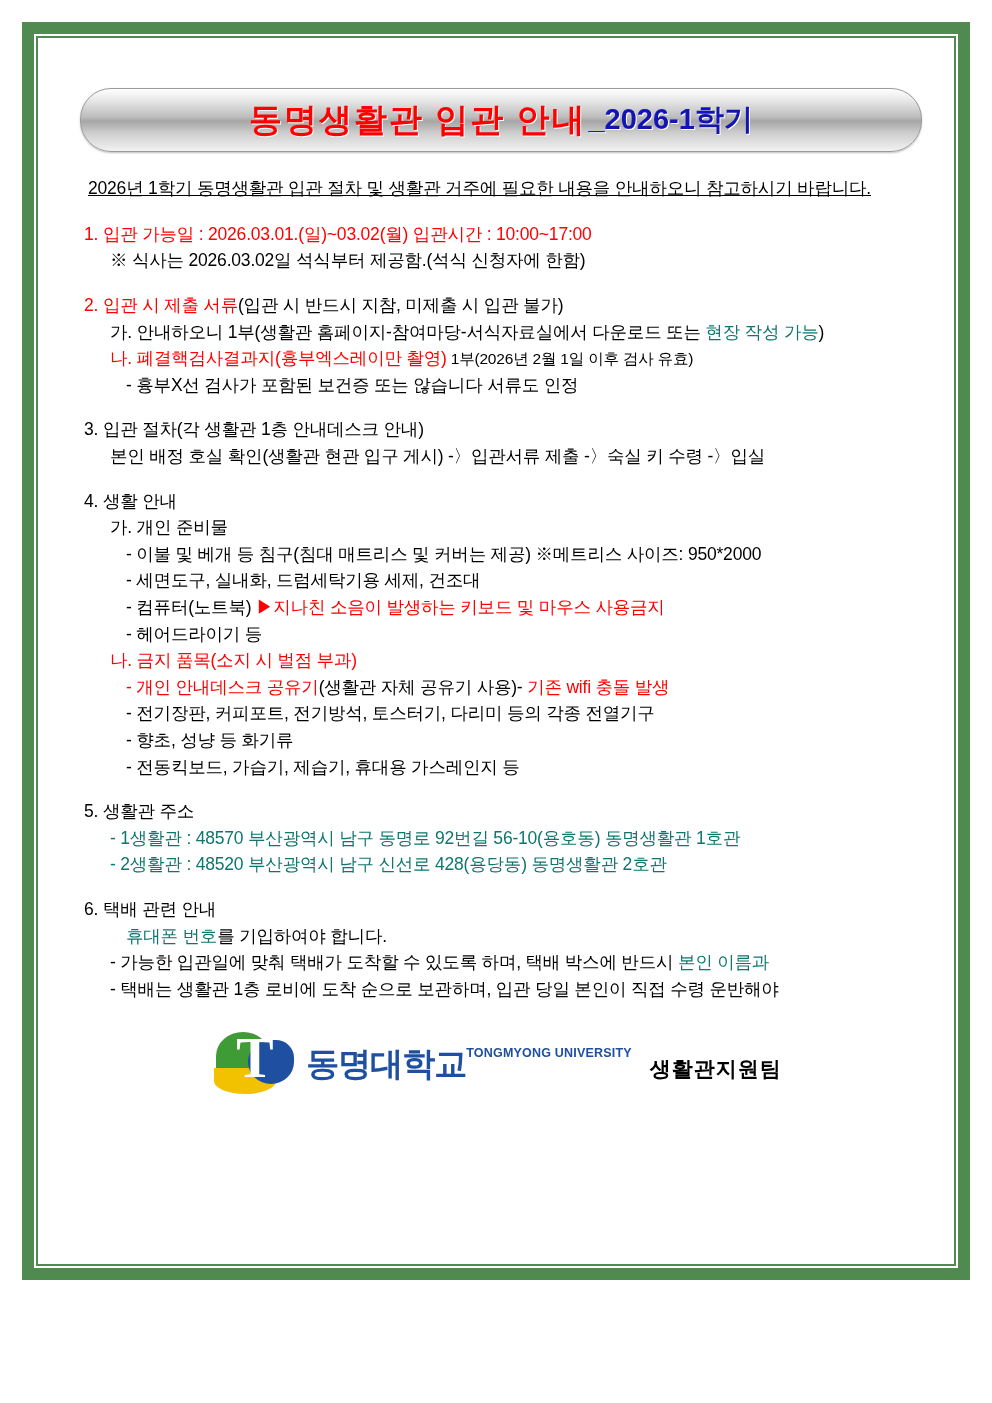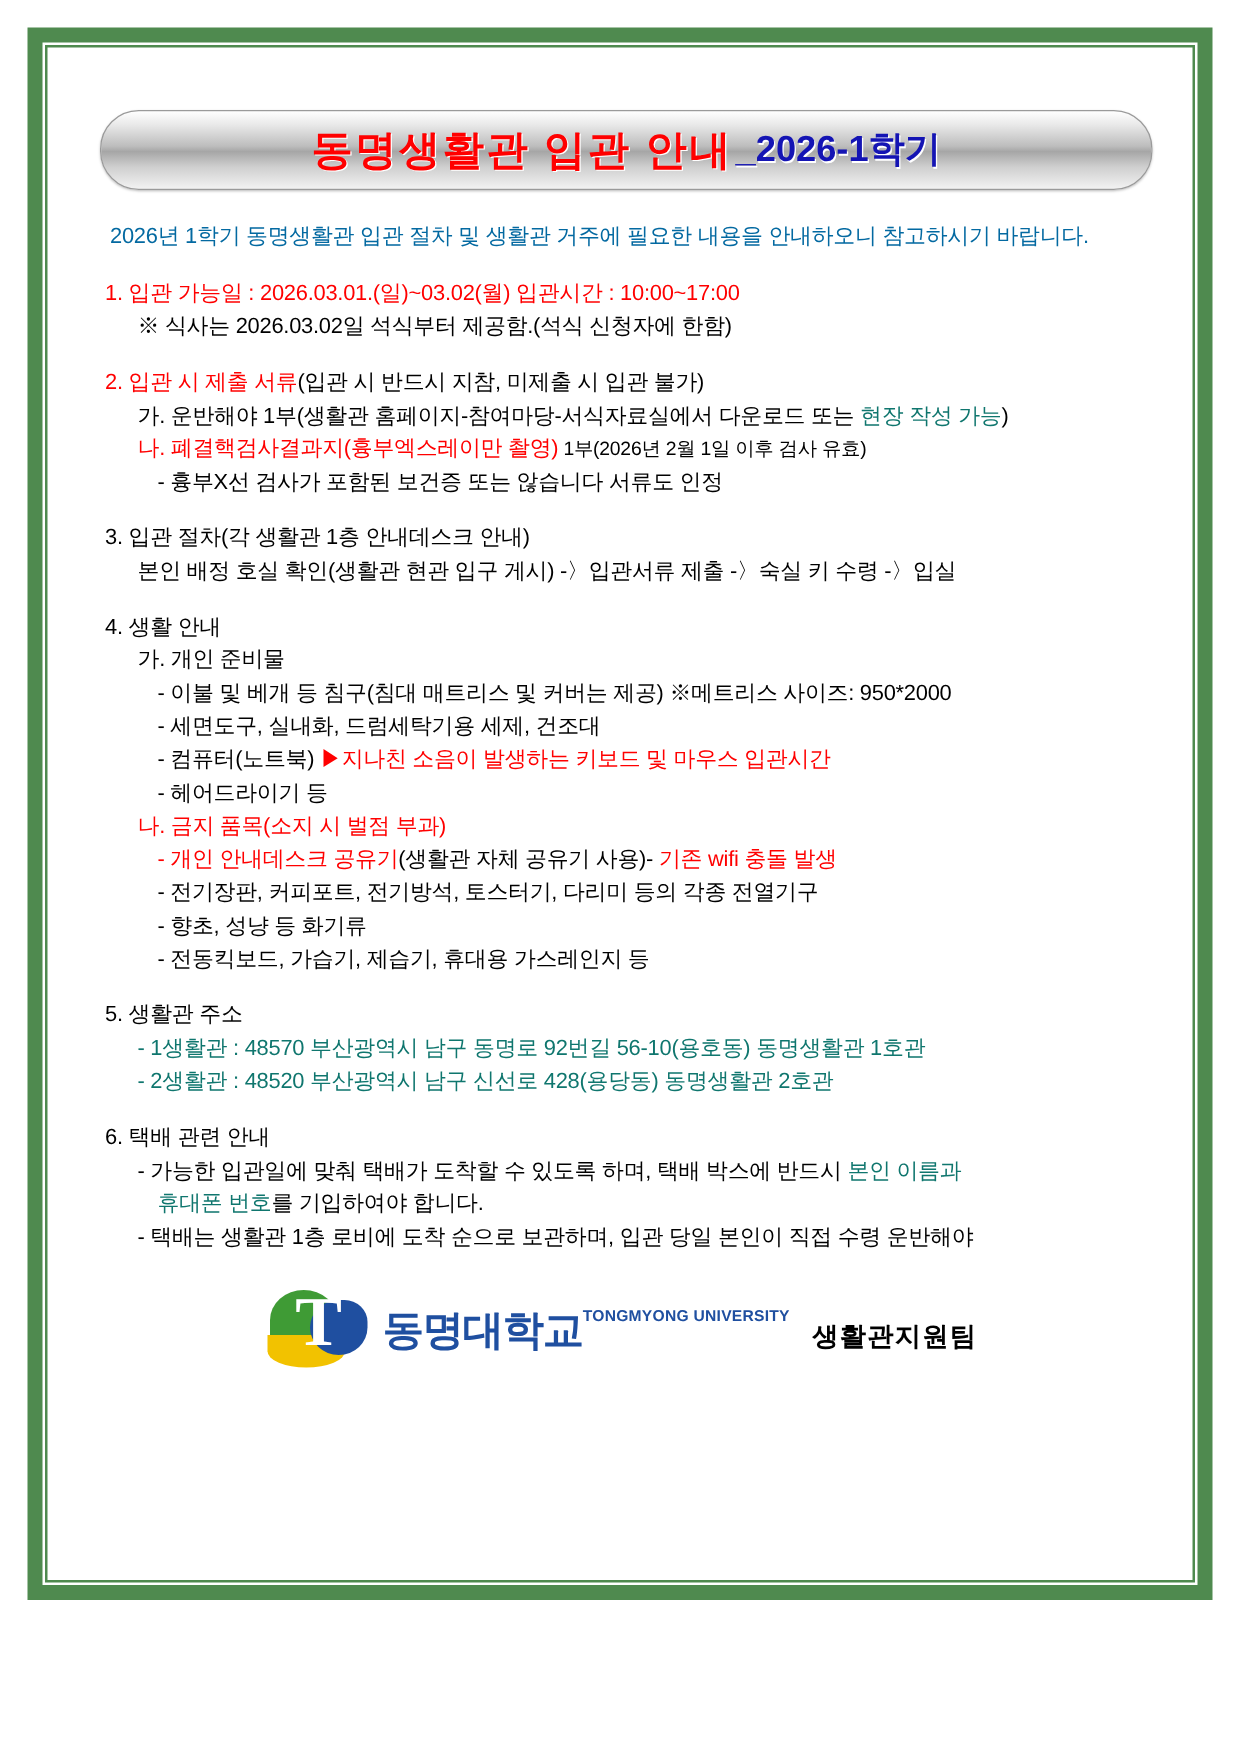--- a/index.html
+++ b/index.html
@@ -83,22 +83,23 @@
     color: #1414b4;
     text-shadow: 1px 1px 0 #ffffff;
     margin-left: 2px;
   }
 
   
   .intro {
     margin: 22px 4px 0 8px;
     font-size: 17.5px;
     line-height: 1.65;
-    color: #0369a1;
+    color: #000000;
     letter-spacing: -0.2px;
+    text-decoration: underline;
   }
 
   .section {
     margin-top: 18px;
   }
   .line {
     font-size: 17.5px;
     line-height: 1.52;
     color: #000000;
     letter-spacing: -0.2px;
@@ -217,21 +218,21 @@
       </div>
       <div class="line l2">※ 식사는 2026.03.02일 석식부터 제공함.(석식 신청자에 한함)</div>
     </div>
 
     <div class="section">
       <div class="line l1">
         <span class="red b">2.</span>
         <span class="red b">입관 시 제출 서류</span><span class="b">(입관 시 반드시 지참, 미제출 시 입관 불가)</span>
       </div>
       <div class="line l2">
-        <span>가. 운반해야 1부(생활관 홈페이지-참여마당-서식자료실에서 다운로드 또는 </span><span class="blue b">현장 작성 가능</span><span>)</span>
+        <span>가. 안내하오니 1부(생활관 홈페이지-참여마당-서식자료실에서 다운로드 또는 </span><span class="blue b">현장 작성 가능</span><span>)</span>
       </div>
       <div class="line l2">
         <span class="red b">나. 폐결핵검사결과지(흉부엑스레이만 촬영)</span><span class="sm"> 1부(2026년 2월 1일 이후 검사 유효)</span>
       </div>
       <div class="line l3">- 흉부X선 검사가 포함된 보건증 또는 않습니다 서류도 인정</div>
     </div>
 
     <div class="section">
       <div class="line l1">
         <span>3.</span>
@@ -242,21 +243,21 @@
 
     <div class="section">
       <div class="line l1">
         <span>4.</span>
         <span>생활 안내</span>
       </div>
       <div class="line l2">가. 개인 준비물</div>
       <div class="line l3">- 이불 및 베개 등 침구(침대 매트리스 및 커버는 제공) ※메트리스 사이즈: 950*2000</div>
       <div class="line l3">- 세면도구, 실내화, 드럼세탁기용 세제, 건조대</div>
       <div class="line l3">
-        <span>- 컴퓨터(노트북)  </span><span class="red b">▶지나친 소음이 발생하는 키보드 및 마우스 입관시간</span>
+        <span>- 컴퓨터(노트북)  </span><span class="red b">▶지나친 소음이 발생하는 키보드 및 마우스 사용금지</span>
       </div>
       <div class="line l3">- 헤어드라이기 등</div>
       <div class="line l2 red b">나. 금지 품목(소지 시 벌점 부과)</div>
       <div class="line l3">
         <span class="red">- 개인 안내데스크 공유기</span><span>(생활관 자체 공유기 사용)- </span><span class="red b">기존 wifi 충돌 발생</span>
       </div>
       <div class="line l3">- 전기장판, 커피포트, 전기방석, 토스터기, 다리미 등의 각종 전열기구</div>
       <div class="line l3">- 향초, 성냥 등 화기류</div>
       <div class="line l3">- 전동킥보드, 가습기, 제습기, 휴대용 가스레인지 등</div>
     </div>
@@ -268,25 +269,25 @@
       </div>
       <div class="line l2 blue">- 1생활관 : 48570 부산광역시 남구 동명로 92번길 56-10(용호동) 동명생활관 1호관</div>
       <div class="line l2 blue">- 2생활관 : 48520 부산광역시 남구 신선로 428(용당동) 동명생활관 2호관</div>
     </div>
 
     <div class="section">
       <div class="line l1">
         <span>6.</span>
         <span>택배 관련 안내</span>
       </div>
+      <div class="line l3">
+        <span class="blue b">휴대폰 번호</span><span>를 기입하여야 합니다.</span>
+      </div>
       <div class="line l2">
         <span>- 가능한 입관일에 맞춰 택배가 도착할 수 있도록 하며, 택배 박스에 반드시 </span><span class="blue b">본인 이름과</span>
-      </div>
-      <div class="line l3">
-        <span class="blue b">휴대폰 번호</span><span>를 기입하여야 합니다.</span>
       </div>
       <div class="line l2">- 택배는 생활관 1층 로비에 도착 순으로 보관하며, 입관 당일 본인이 직접 수령 운반해야</div>
     </div>
 
     <div class="footer">
       <div class="logo-mark">
         <div class="leaf-green"></div>
         <div class="leaf-yellow"></div>
         <div class="leaf-blue"></div>
         <div class="logo-t">T</div>

